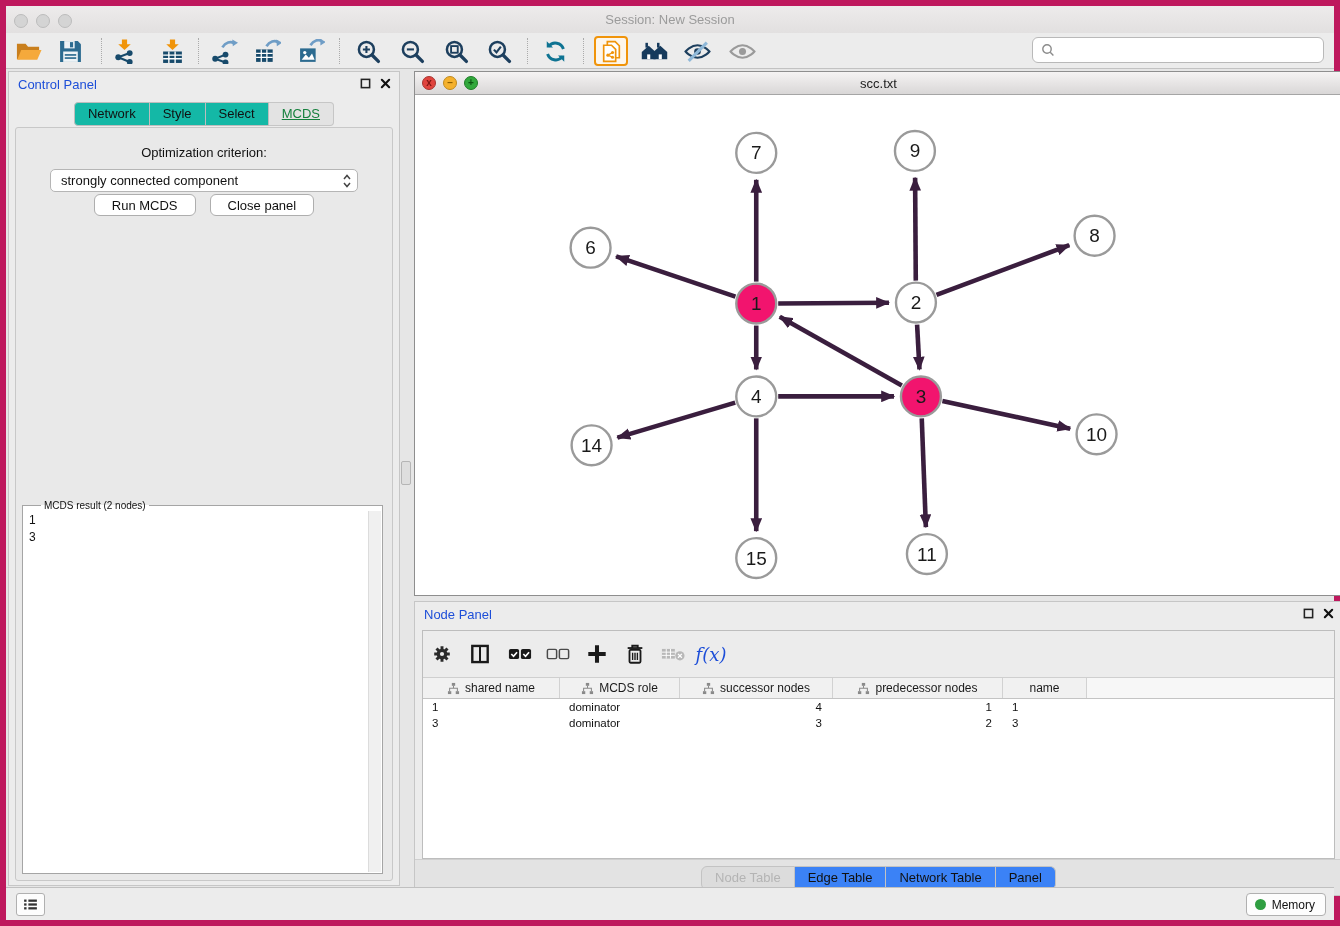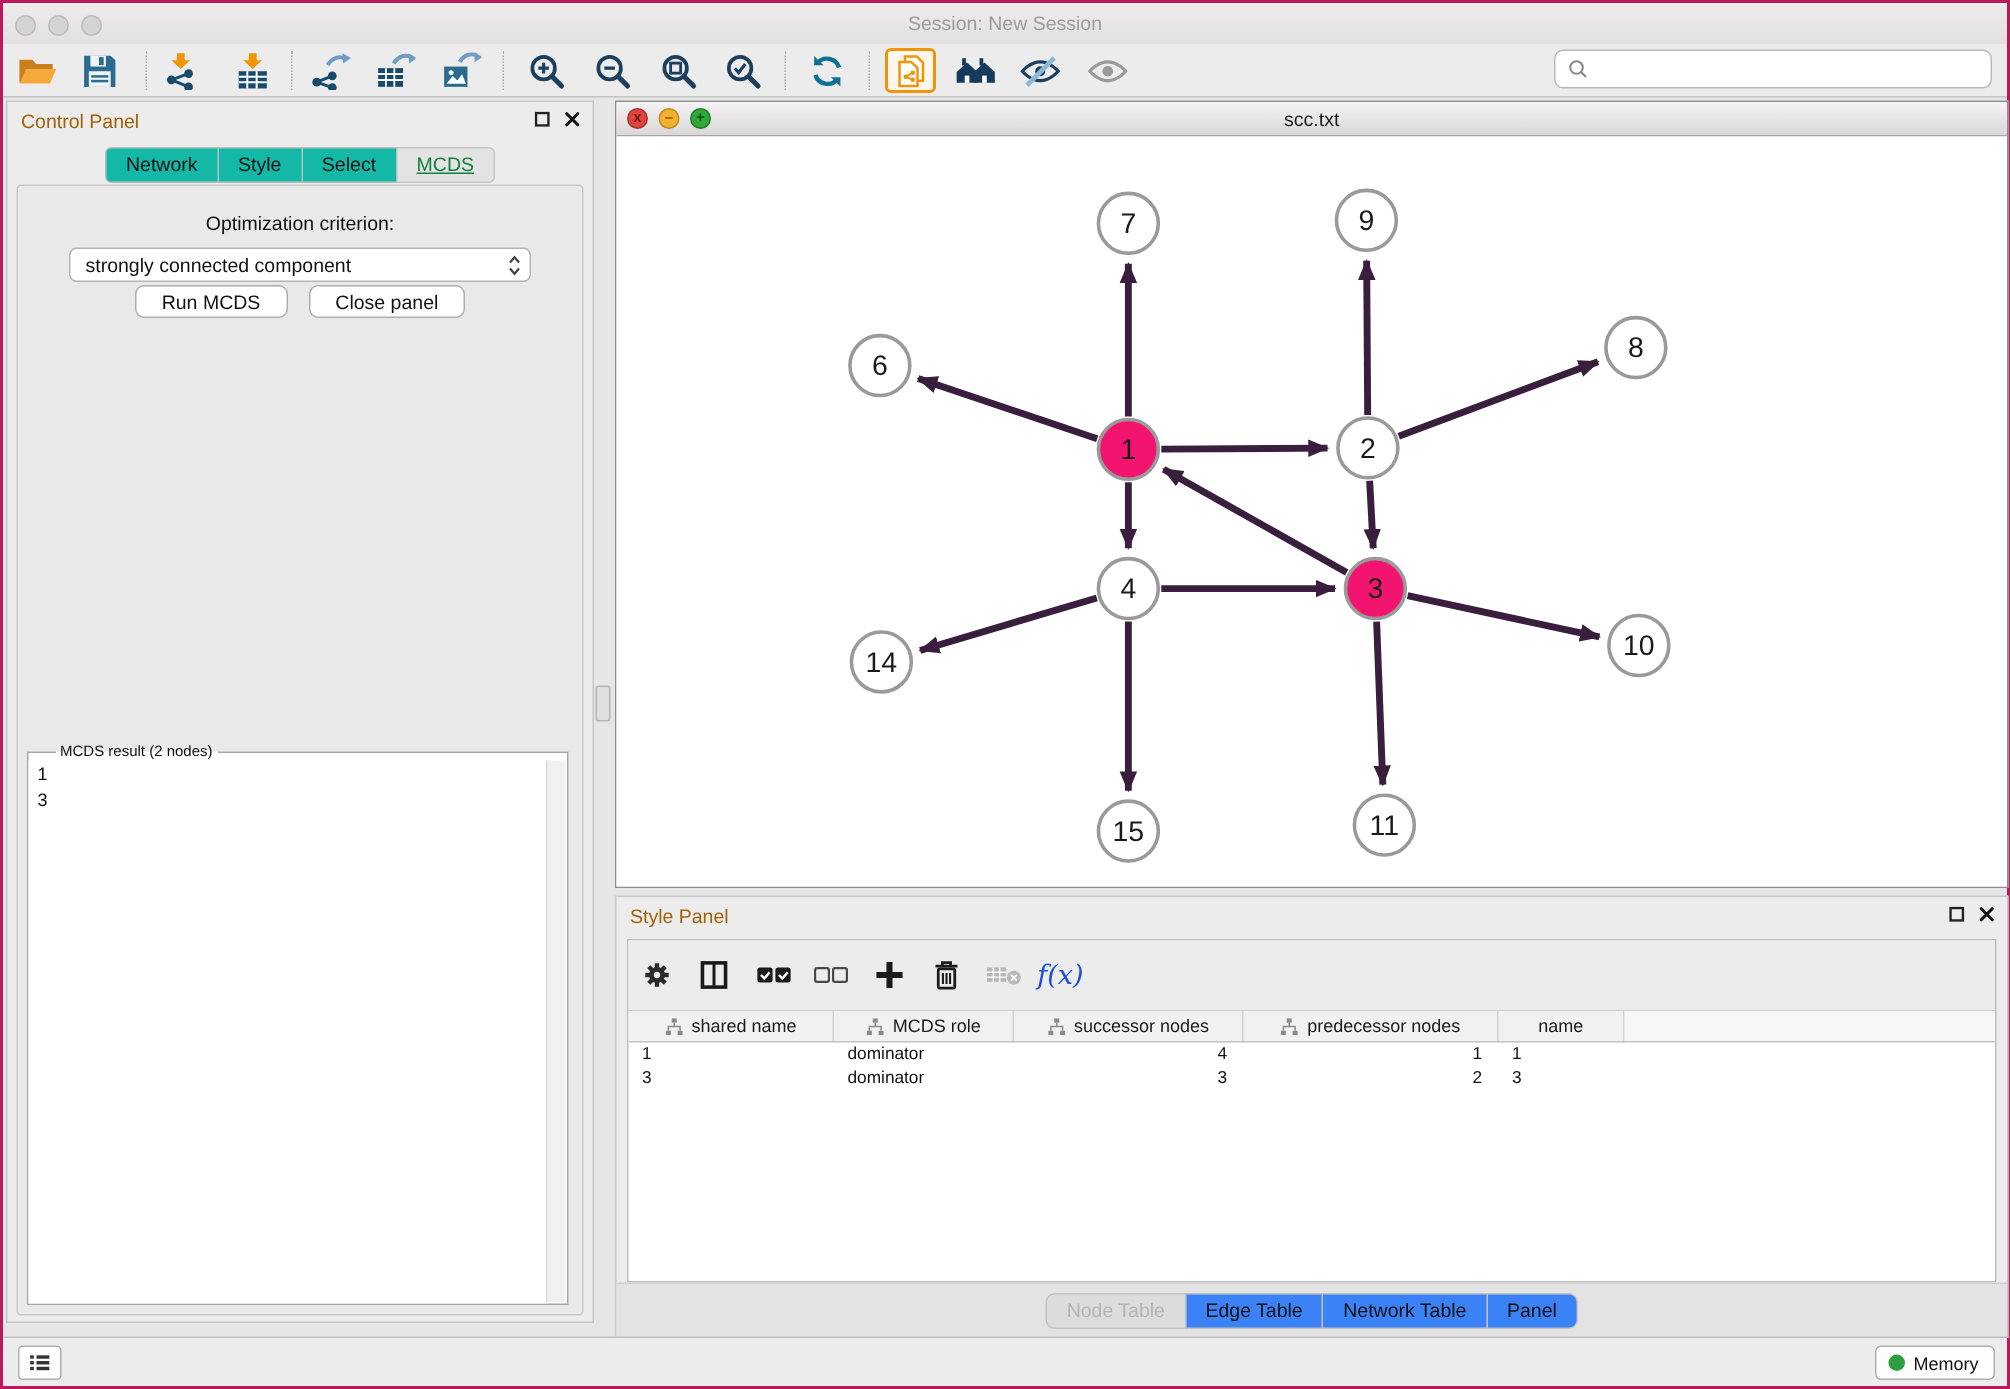--- a/index.html
+++ b/index.html
@@ -1,18 +1,18 @@
 <!DOCTYPE html>
 <html><head>
 <meta charset="utf-8">
 <style>
   * { margin:0; padding:0; box-sizing:border-box; }
   html,body { width:1340px; height:926px; }
   body { font-family:"Liberation Sans", sans-serif; background:#e6e6e6; overflow:hidden; }
-  .app { position:absolute; inset:0; border:2px solid #be185d; background:#e6e6e6; }
+  .app { position:absolute; inset:0; border:6px solid #be185d; background:#e6e6e6; }
 
   
   .titlebar { position:absolute; left:0; top:0; right:0; height:28px;
     background:linear-gradient(#edebeb,#e2e0e0); border-bottom:1px solid #c9c9c9; }
   .traffic { position:absolute; left:8px; top:8px; display:flex; gap:8px; }
   .tl { width:14px; height:14px; border-radius:50%; background:#d4d4d4; border:1px solid #bcbcbc; }
   .win-title { position:absolute; left:0; right:0; top:6px; text-align:center;
     font-size:13px; color:#9b9b9b; }
 
   
@@ -27,21 +27,21 @@
   .searchbox { position:absolute; right:10px; top:4px; width:292px; height:26px;
     background:#fff; border:1px solid #b9b9b9; border-radius:6px; display:flex; align-items:center; }
   .searchbox svg { width:14px; height:14px; margin-left:8px; }
   .searchbox input { border:none; outline:none; flex:1; height:20px; font-size:13px;
     background:transparent; margin-left:5px; font-family:"Liberation Sans",sans-serif; }
 
   
   .panel { background:#ececec; border:1px solid #b9b9b9; }
   .control-panel { position:absolute; left:2px; top:65px; width:392px; height:815px; border:1px solid #c6c6c6; }
   .panel-head { position:relative; height:24px; }
-  .panel-title { position:absolute; left:9px; top:5px; font-size:13px; color:#a16207; }
+  .panel-title { position:absolute; left:9px; top:5px; font-size:13px; color:#1d4ed8; }
   .panel-btns { position:absolute; right:8px; top:6px; display:flex; gap:9px; }
   .panel-btns svg { width:11px; height:11px; }
   .cp-tabs { position:absolute; left:0; right:0; top:30px; display:flex; justify-content:center; }
   .cp-tab { font-size:13px; padding:3px 13px 4px; background:#14b8a6; border:1px solid #bdbdbd;
     border-left:none; color:#111; cursor:default; }
   .cp-tab:first-child { border-left:1px solid #bdbdbd; border-radius:4px 0 0 4px; }
   .cp-tab:last-child { border-radius:0 4px 4px 0; }
   .cp-tab.active { background:#e3e3e3; color:#15803d; border-color:#c6c6c6;text-decoration:underline; }
   .cp-content { position:absolute; left:6px; right:6px; top:55px; bottom:4px;
     background:#e9e9e9; border:1px solid #c8c8c8; border-radius:3px; }
@@ -410,21 +410,21 @@
               <circle cx="750" cy="552" r="20" fill="#ffffff" stroke="#9a9a9a" stroke-width="2.4"></circle>
               <text x="750" y="558.5" text-anchor="middle" font-size="19" fill="#1a1a1a" font-family="&quot;Liberation Sans&quot;, sans-serif">15</text>
             </g>
           </g>
       </svg>
     </div>
   </div>
 
   <div class="table-panel panel">
     <div class="panel-head">
-      <span class="panel-title">Style Panel</span>
+      <span class="panel-title">Node Panel</span>
       <span class="panel-btns">
         <svg viewBox="0 0 12 12">
             <rect x="1.5" y="1.5" width="9" height="9" fill="none" stroke="#222" stroke-width="1.7"></rect>
           </svg>
         <svg viewBox="0 0 12 12">
             <path d="M2 2l8 8M10 2l-8 8" stroke="#111" stroke-width="2.3" stroke-linecap="round"></path>
           </svg>
       </span>
     </div>
     <div class="table-block">

